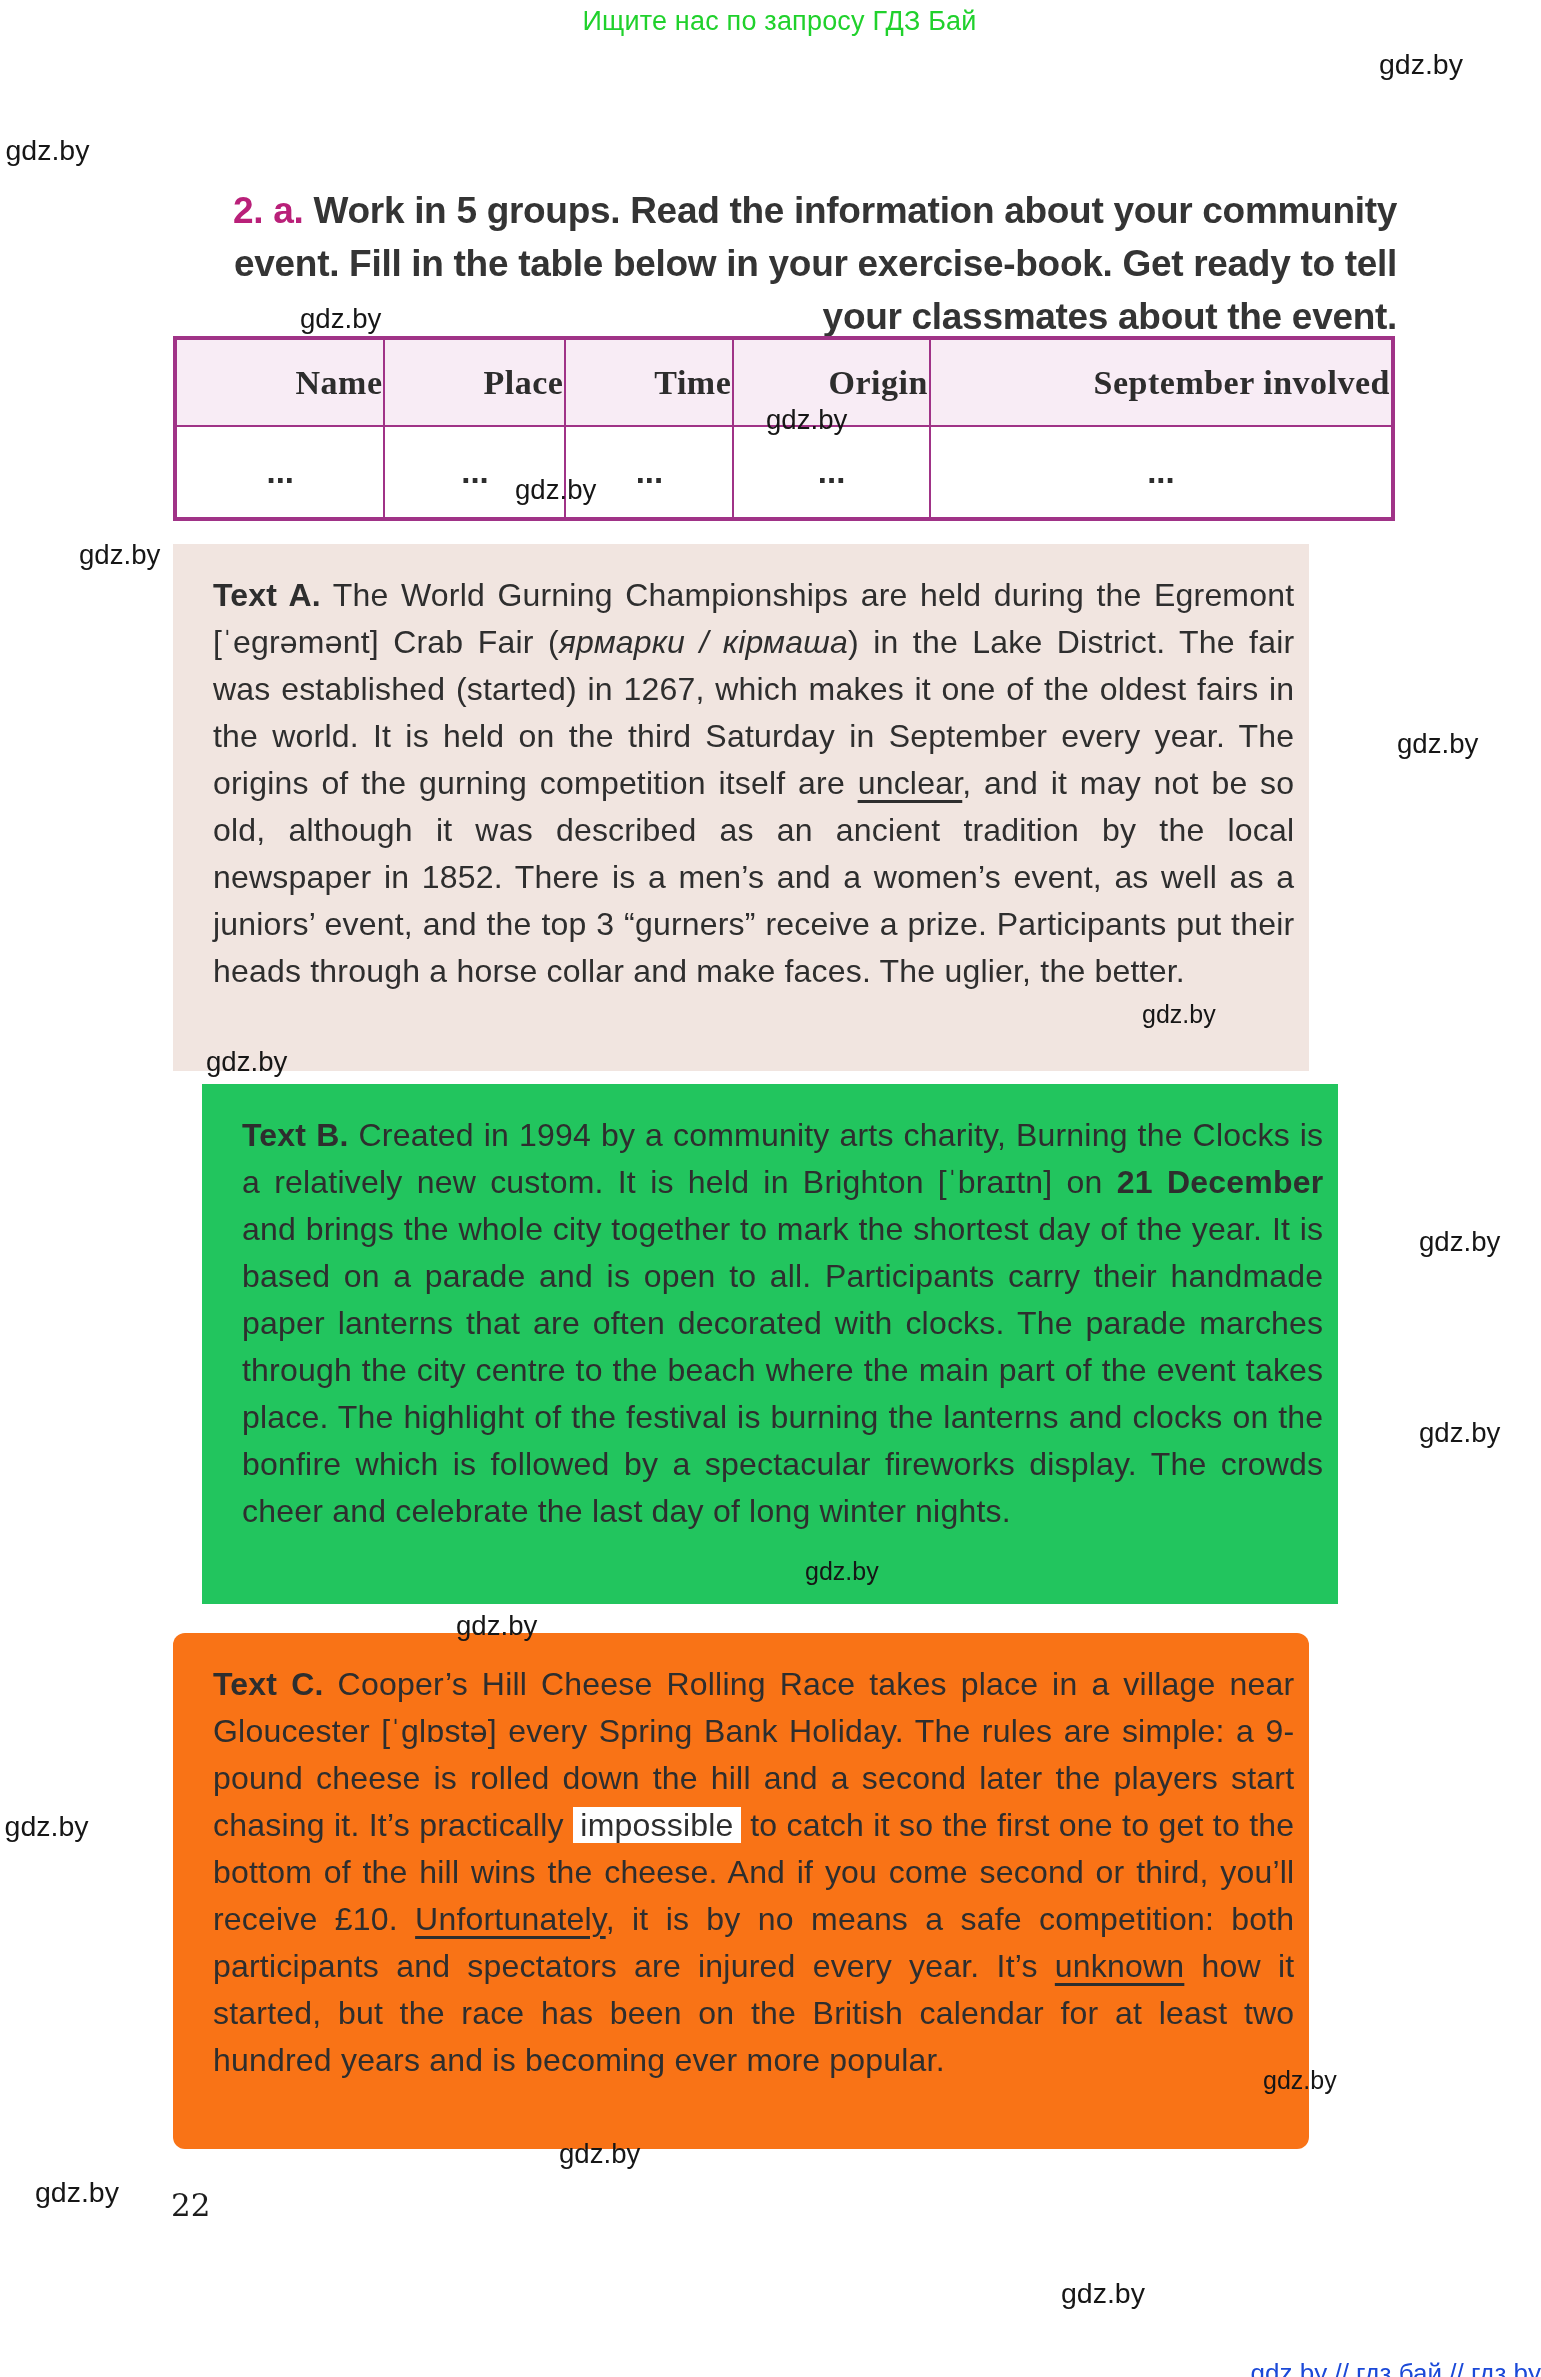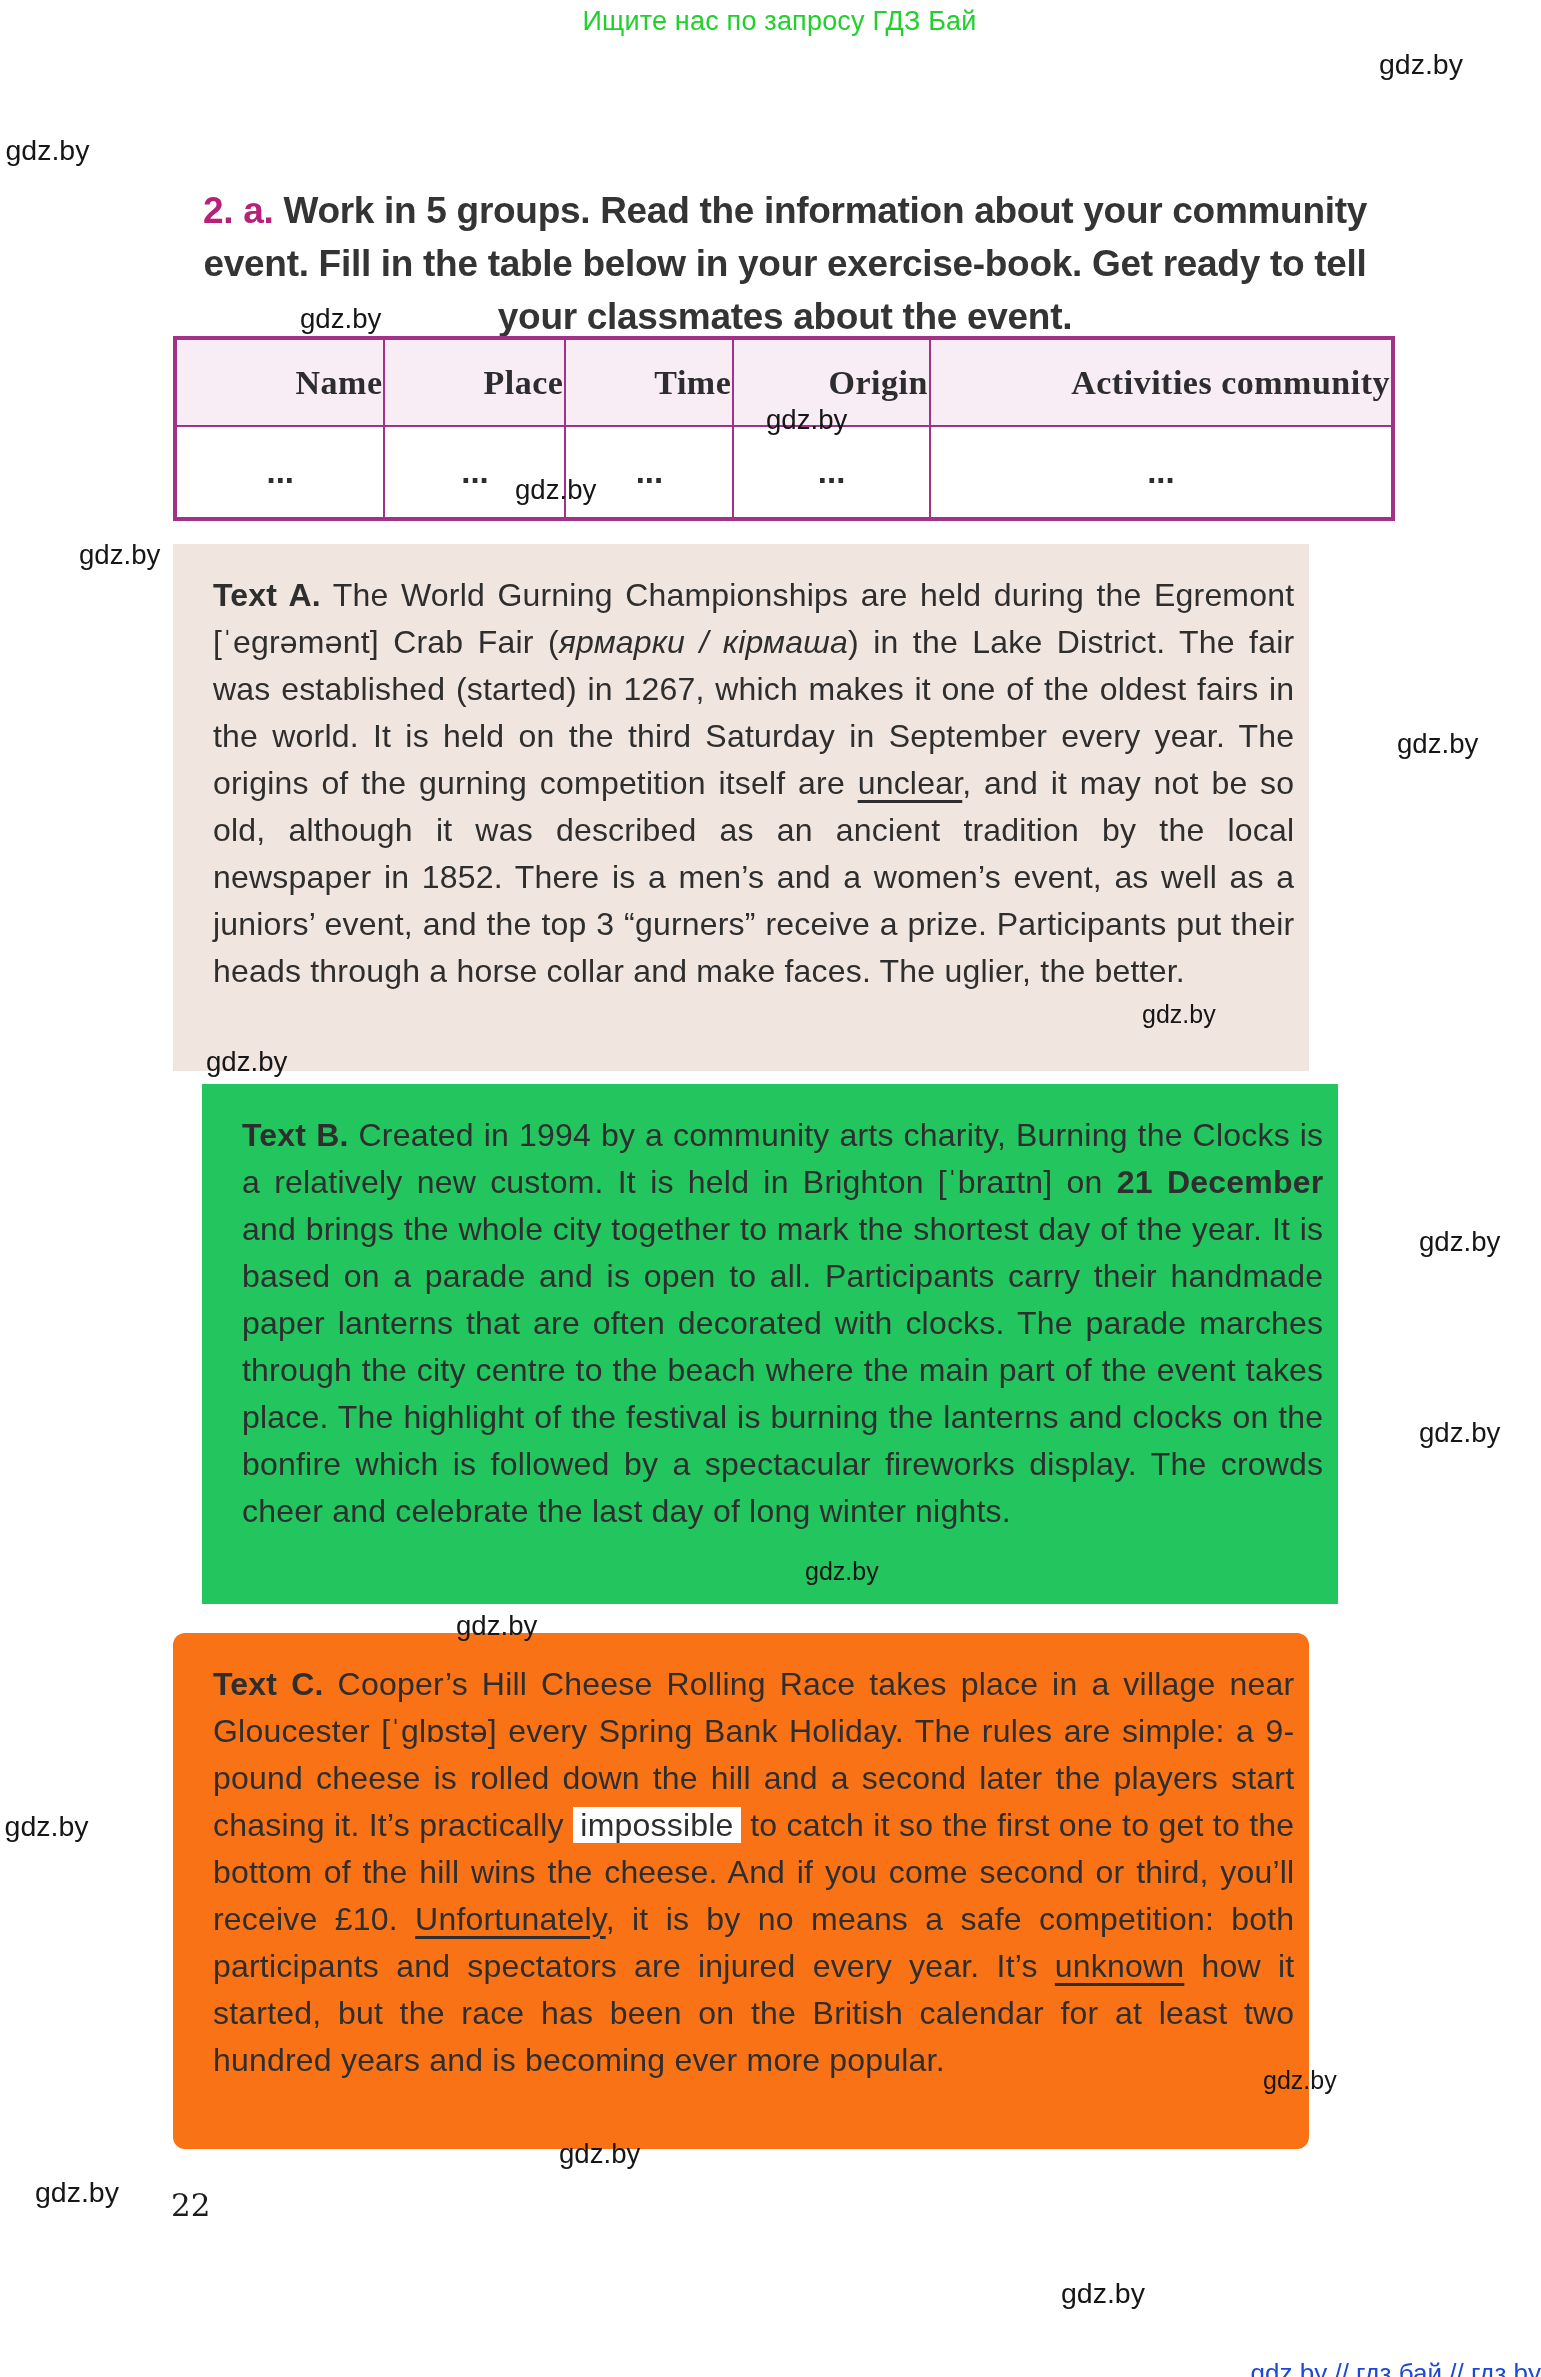--- a/index.html
+++ b/index.html
@@ -12,21 +12,21 @@
     position:absolute;top:5.5px;left:3px;width:100%;text-align:center;
     color:#20d12c;font-size:27px;letter-spacing:0.2px;padding-left:6px;
   }
   .wm{
     position:absolute;color:#161616;font-size:27.6px;white-space:nowrap;
     font-family:"Liberation Sans",sans-serif;z-index:6;
   }
   .heading{
     position:absolute;left:173px;top:184px;width:1224px;
     font-weight:bold;font-size:37px;line-height:53px;color:#343434;
-    letter-spacing:-0.3px;text-align:center;z-index:2;
+    letter-spacing:-0.3px;text-align:right;z-index:2;
   }
   .accent{color:#b92079;}
   .etable{
     position:absolute;left:173px;top:336px;width:1222px;
     border-collapse:collapse;background:#ffffff;z-index:2;
     border:4.6px solid #a03387;table-layout:fixed;
   }
   .etable th{
     background:#f8ecf5;border:2.8px solid #a03387;
     font-family:"Liberation Serif",serif;font-size:34px;font-weight:bold;
@@ -72,21 +72,21 @@
 
   <div class="heading"><span class="b accent">2. a.</span><span class="b"> Work in 5 groups. Read the information about your community event. Fill in the table below in your exercise-book. Get ready to tell your classmates about the event.</span></div>
 
   <table class="etable">
     <thead>
       <tr>
         <th style="width:17.1%">Name</th>
         <th style="width:14.8%">Place</th>
         <th style="width:13.7%">Time</th>
         <th style="width:16.1%">Origin</th>
-        <th style="width:38.3%">Activities community</th>
+        <th style="width:38.3%">September involved</th>
       </tr>
     </thead>
     <tbody>
       <tr>
         <td>...</td>
         <td>...</td>
         <td>...</td>
         <td>...</td>
         <td>...</td>
       </tr>

